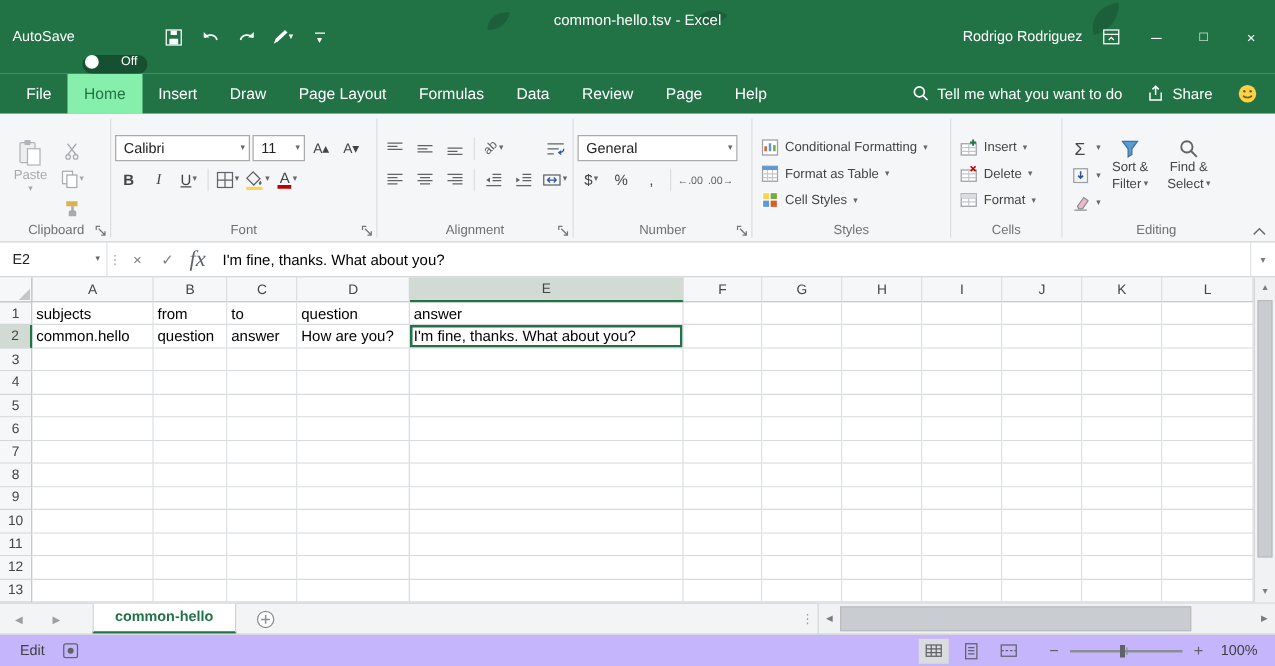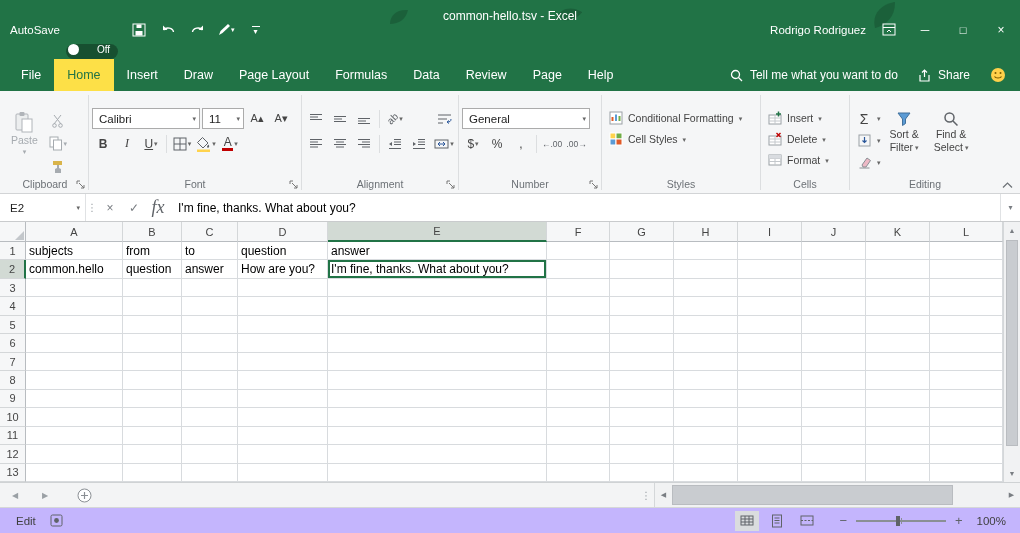--- a/index.html
+++ b/index.html
@@ -21,23 +21,23 @@
 .tbr{margin-left:auto;display:flex;align-items:center;z-index:2;height:100%;}
 .tbr .user{font-size:11.5px;margin-right:16px;}
 .rdo{margin-right:10px;display:flex;}
 .winbtn{width:38px;height:100%;display:flex;align-items:center;justify-content:center;font-size:12px;}
 .winbtn.max{font-size:11px;}
 
 
 .tabrow{flex:0 0 32px;background:#217346;display:flex;align-items:stretch;color:#fff;}
 .rtabs{display:flex;align-items:stretch;padding-left:8px;}
 .rtab{padding:0 13px;display:flex;align-items:center;font-size:12.5px;white-space:nowrap;}
-.rtab.active{background:#fde047;color:#217346;}
+.rtab.active{background:#86efac;color:#217346;}
 .tabright{margin-left:auto;display:flex;align-items:center;gap:20px;padding-right:14px;font-size:12px;}
-.tellme,.sharebtn{display:flex;align-items:center;gap:7px;white-space:nowrap;}
+.tellme,.sharebtn{display:flex;gap:7px;white-space:nowrap;}
 
 
 .ribbon{flex:0 0 94px;background:#f5f6f7;border-bottom:1px solid #d2d4d6;display:flex;position:relative;padding:1px 0 0 2px;color:#444;}
 .rgroup{display:flex;flex-direction:column;position:relative;padding:16px 3px 0;}
 .gcontent{flex:1;display:flex;gap:3px;align-items:flex-start;}
 .gcontent.col{flex-direction:column;gap:4px;}
 .glabel{height:16px;text-align:center;font-size:10.5px;color:#6c7176;line-height:15px;}
 .gsep{width:1px;background:#dcdee0;margin:3px 0;flex:0 0 1px;}
 .launcher{position:absolute;right:2px;bottom:3px;width:12px;height:12px;display:flex;align-items:center;justify-content:center;}
 .frow{display:flex;align-items:center;gap:2px;width:100%;}
@@ -456,20 +456,29 @@
               <rect x="1" y="1" width="12" height="12" fill="#fff" stroke="#9aa0a5"></rect>
               <path d="M3.5 10V6" stroke="#e05a28" stroke-width="2"></path>
               <path d="M7 10V3.5" stroke="#5b9bd5" stroke-width="2"></path>
               <path d="M10.5 10V5" stroke="#70ad47" stroke-width="2"></path>
             </svg>
           <span>Conditional Formatting</span>
           <span class="ar">▾</span>
         </div>
         <div class="stybtn">
           <svg width="14" height="14" viewBox="0 0 14 14">
+              <rect x="1" y="1" width="12" height="12" fill="#fff" stroke="#9aa0a5"></rect>
+              <rect x="1" y="1" width="12" height="3" fill="#5b9bd5"></rect>
+              <path d="M1 7h12M1 10h12M5 4v9M9 4v9" stroke="#c4c8cc"></path>
+            </svg>
+          <span>Format as Table</span>
+          <span class="ar">▾</span>
+        </div>
+        <div class="stybtn">
+          <svg width="14" height="14" viewBox="0 0 14 14">
               <rect x="1" y="1" width="6" height="6" fill="#ffd34d" stroke="#fff"></rect>
               <rect x="7" y="1" width="6" height="6" fill="#70ad47" stroke="#fff"></rect>
               <rect x="1" y="7" width="6" height="6" fill="#5b9bd5" stroke="#fff"></rect>
               <rect x="7" y="7" width="6" height="6" fill="#e05a28" stroke="#fff"></rect>
             </svg>
           <span>Cell Styles</span>
           <span class="ar">▾</span>
         </div>
       </div>
       <div class="glabel">Styles</div>
@@ -805,20 +814,21 @@
       <div class="vtrack">
           <div class="vthumb"></div>
         </div>
       <div class="sarrow">▼</div>
     </div>
   </div>
 
   <div class="sheetbar">
     <div class="snav">◀</div>
     <div class="snav">▶</div>
+    <div class="stab">common-hello</div>
     <div class="addsheet">
       <svg width="15" height="15" viewBox="0 0 15 15">
           <circle cx="7.5" cy="7.5" r="6.5" fill="#fff" stroke="#8a8f94"></circle>
           <path d="M7.5 4v7M4 7.5h7" stroke="#8a8f94" stroke-width="1.2"></path>
         </svg>
     </div>
     <div class="sheetspace"></div>
     <div class="hhandle">⋮</div>
     <div class="hscroll">
       <div class="harrow">◀</div>

